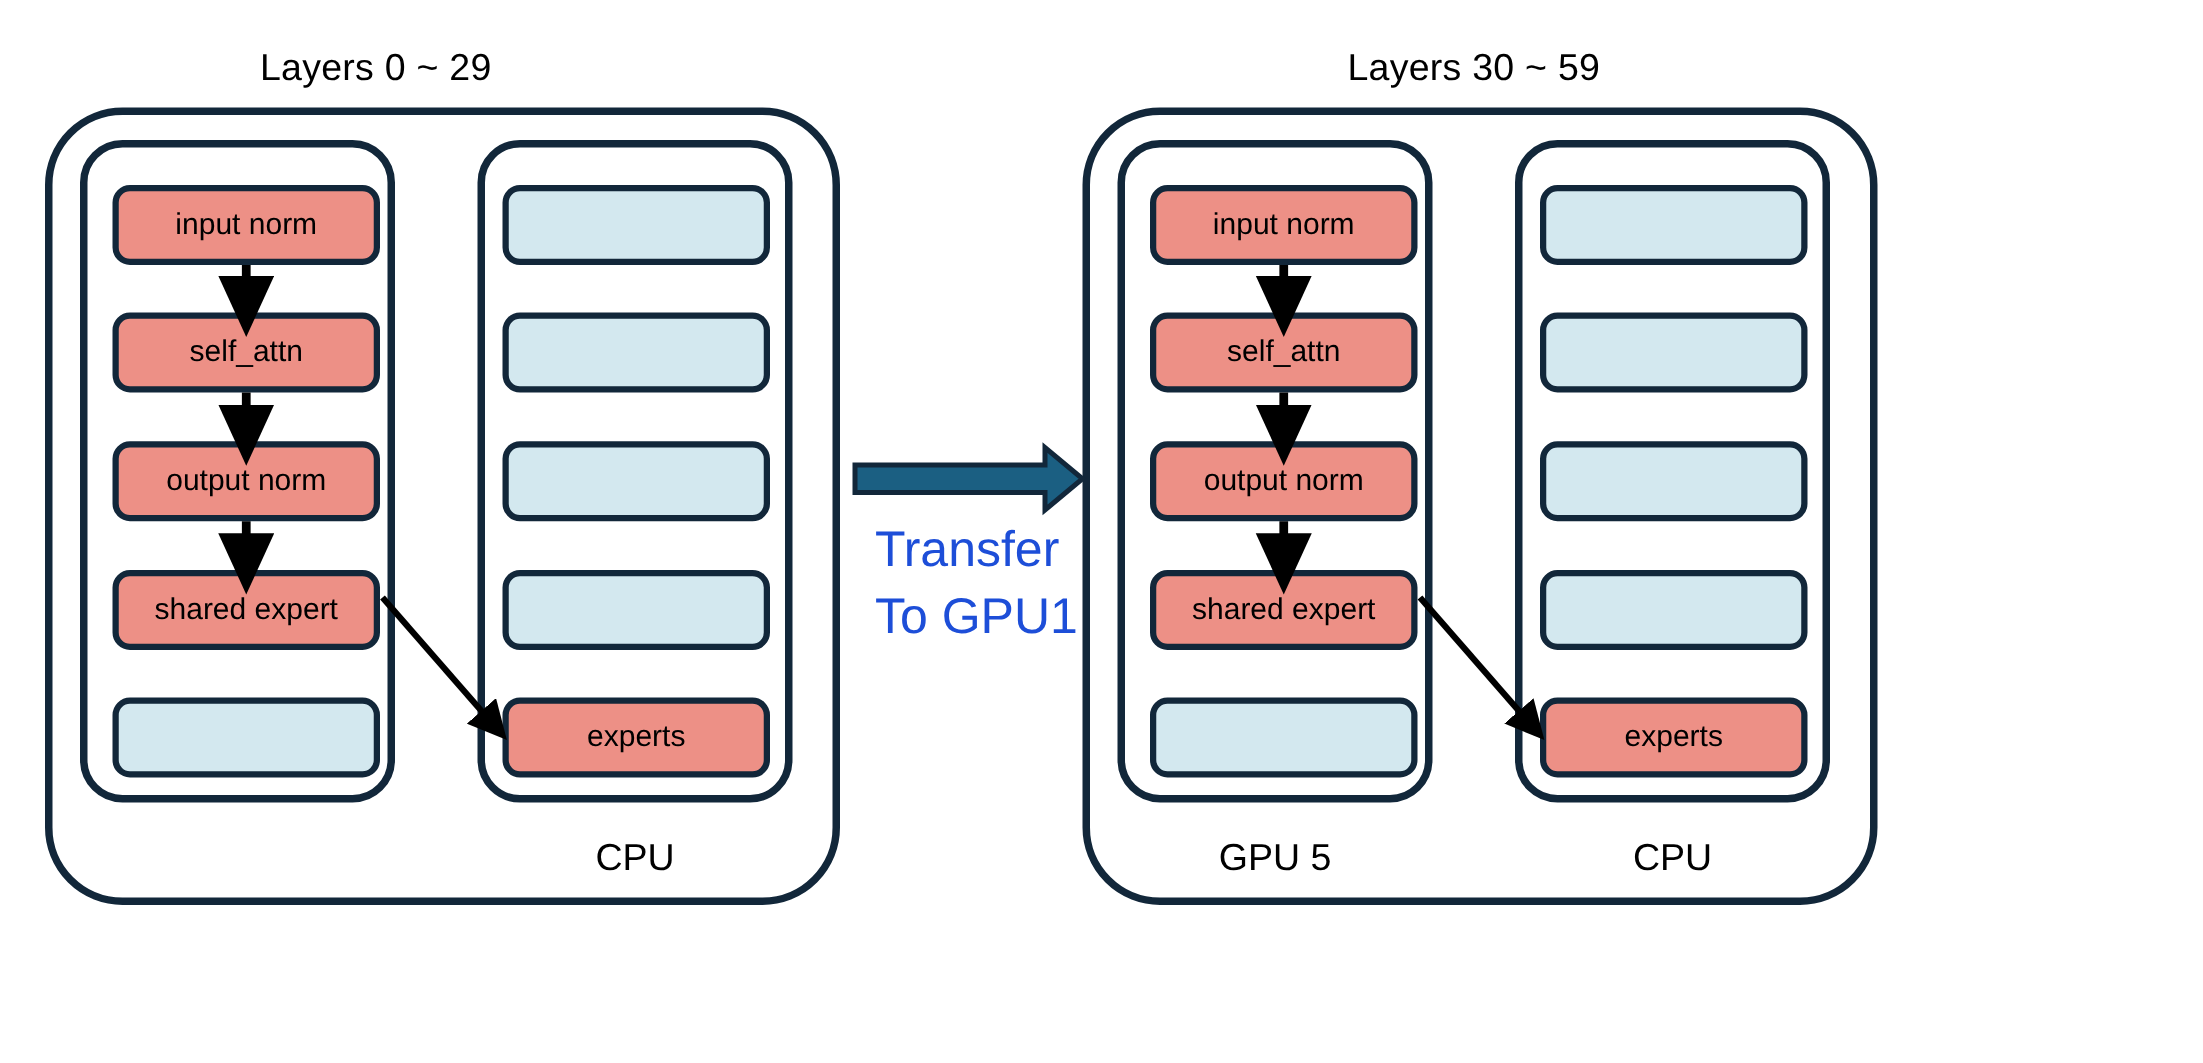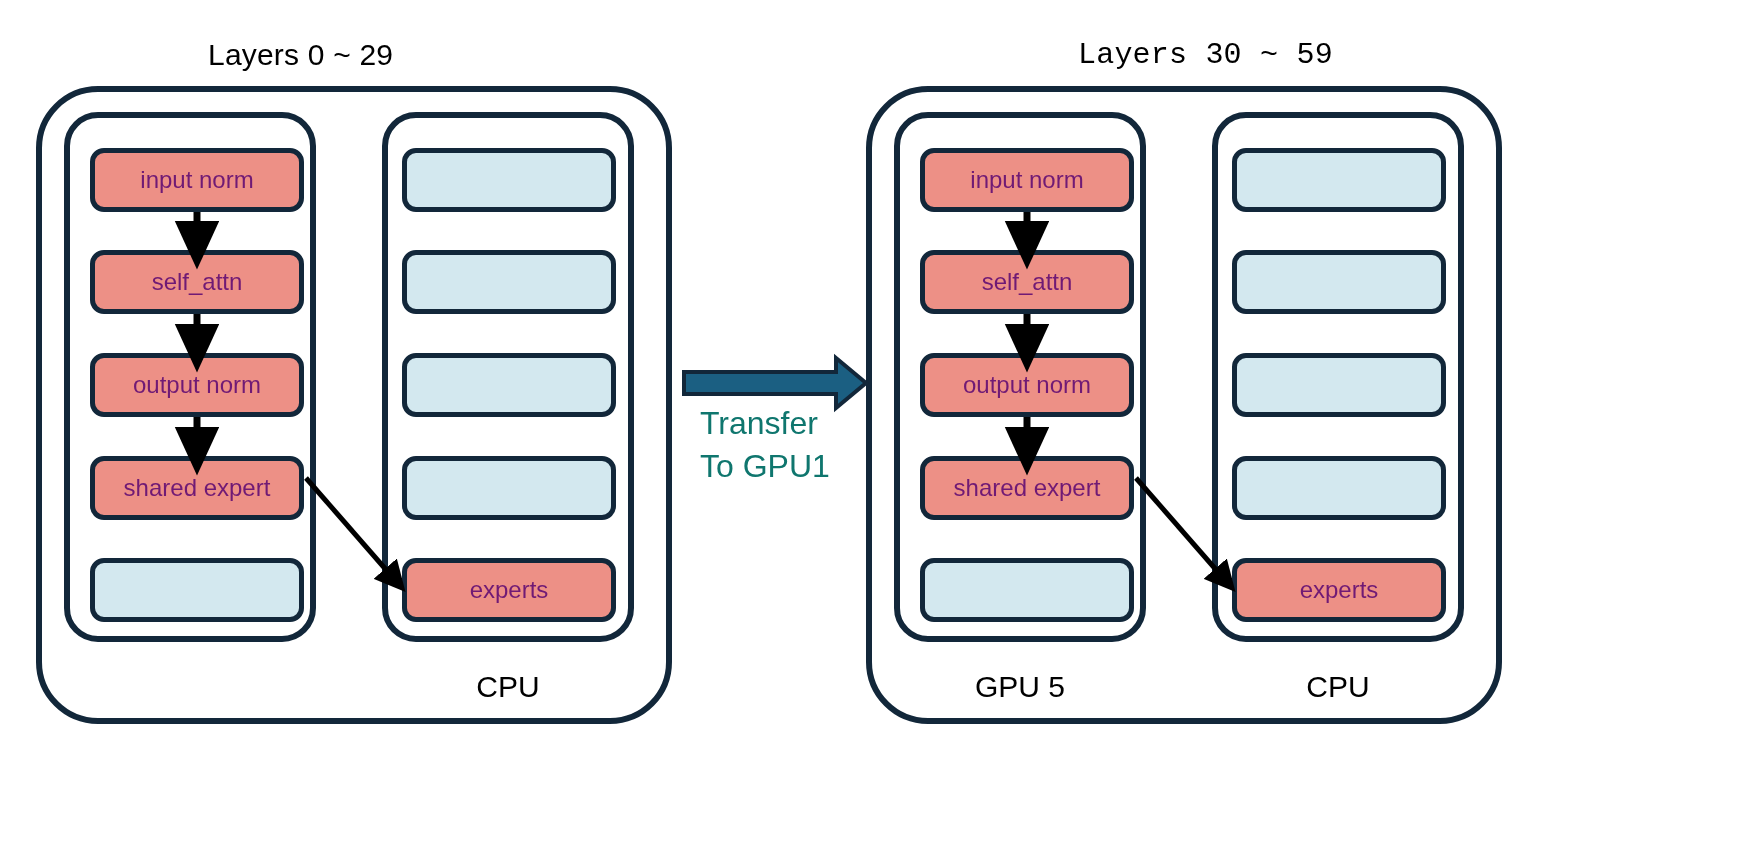--- a/index.html
+++ b/index.html
@@ -51,42 +51,43 @@
   
   .block {
     position: absolute;
     box-sizing: border-box;
     border: 5px solid #12273a;
     border-radius: 14px;
     display: flex;
     align-items: center;
     justify-content: center;
     font-size: 24px;
-    color: #701a75;
+    color: #000000;
     white-space: nowrap;
   }
   .block.salmon { background: #ed9086; }
   .block.blue   { background: #d3e8ef; color: transparent; }
 
   
   .col-label {
     position: absolute;
     font-size: 30px;
     color: #000000;
     text-align: center;
     white-space: nowrap;
   }
 
   
   .transfer-label {
     position: absolute;
-    font-size: 32px;
-    color: #0f766e;
+    font-size: 40px;
+    color: #1d4ed8;
     line-height: 1.33;
     white-space: nowrap;
+    margin-top: 12px;
   }
 
   svg.overlay {
     position: absolute;
     left: 0;
     top: 0;
     width: 1762px;
     height: 850px;
     pointer-events: none;
   }
@@ -111,21 +112,21 @@
   <div class="column" style="left:382px; top:112px; width:252px; height:530px;"></div>
 
   <div class="block blue" style="left:402px; top:148px; width:214px; height:64px;"></div>
   <div class="block blue" style="left:402px; top:250px; width:214px; height:64px;"></div>
   <div class="block blue" style="left:402px; top:353px; width:214px; height:64px;"></div>
   <div class="block blue" style="left:402px; top:456px; width:214px; height:64px;"></div>
   <div class="block salmon" style="left:402px; top:558px; width:214px; height:64px;">experts</div>
 
   <div class="col-label" style="left:382px; top:670px; width:252px;">CPU</div>
 
-  <div class="panel-title" style="left:1078px; top:38px;font-family:Liberation Mono, monospace;">Layers 30 ~ 59</div>
+  <div class="panel-title" style="left:1078px; top:38px;">Layers 30 ~ 59</div>
 
   <div class="panel-outer" style="left:866px; top:86px; width:636px; height:638px;"></div>
 
   <div class="column" style="left:894px; top:112px; width:252px; height:530px;"></div>
 
   <div class="block salmon" style="left:920px; top:148px; width:214px; height:64px;">input norm</div>
   <div class="block salmon" style="left:920px; top:250px; width:214px; height:64px;">self_attn</div>
   <div class="block salmon" style="left:920px; top:353px; width:214px; height:64px;">output norm</div>
   <div class="block salmon" style="left:920px; top:456px; width:214px; height:64px;">shared expert</div>
   <div class="block blue" style="left:920px; top:558px; width:214px; height:64px;"></div>

